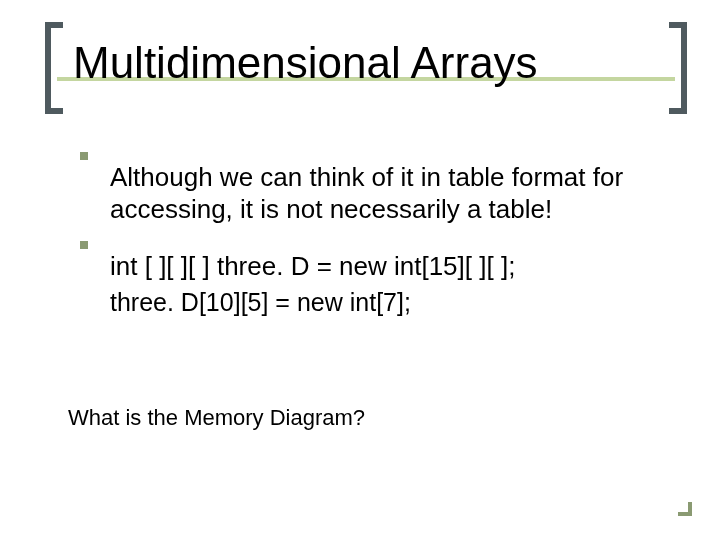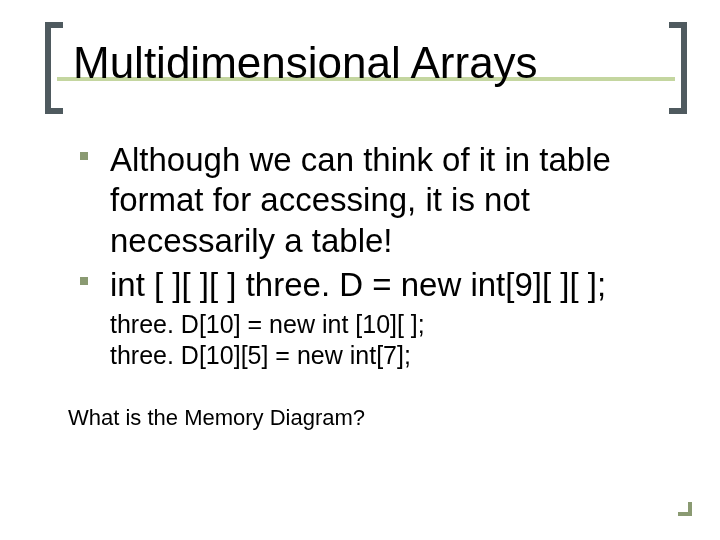--- a/index.html
+++ b/index.html
@@ -89,23 +89,24 @@
   }
   .bullet-mark {
     width: 8px;
     height: 8px;
     background: #8a9a72;
     margin-top: 12px;
     margin-right: 22px;
     flex: 0 0 auto;
   }
   .bullet-text {
-    font-size: 33px;
+    font-size: 26px;
     line-height: 1.22;
     flex: 1 1 auto;
+    margin-top: 22px;
   }
   .sub-line {
     font-size: 25px;
     line-height: 1.22;
     margin-left: 30px;
   }
   .footer-question {
     position: absolute;
     left: 68px;
     top: 405px;
@@ -145,23 +146,22 @@
 
   <div class="body">
 
     <div class="bullet-row">
       <div class="bullet-mark"></div>
       <div class="bullet-text">Although we can think of it in table format for accessing, it is not necessarily a table!</div>
     </div>
 
     <div class="bullet-row">
       <div class="bullet-mark"></div>
-      <div class="bullet-text">int [ ][ ][ ] three. D = new int[9][ ][ ];</div>
+      <div class="bullet-text">int [ ][ ][ ] three. D = new int[15][ ][ ];</div>
     </div>
-    <div class="sub-line">three. D[10] = new int [10][ ];</div>
     <div class="sub-line">three. D[10][5] = new int[7];</div>
 
   </div>
 
   <div class="footer-question">What is the Memory Diagram?</div>
 
   <div class="corner-accent"></div>
 </div>
 
 </body></html>

